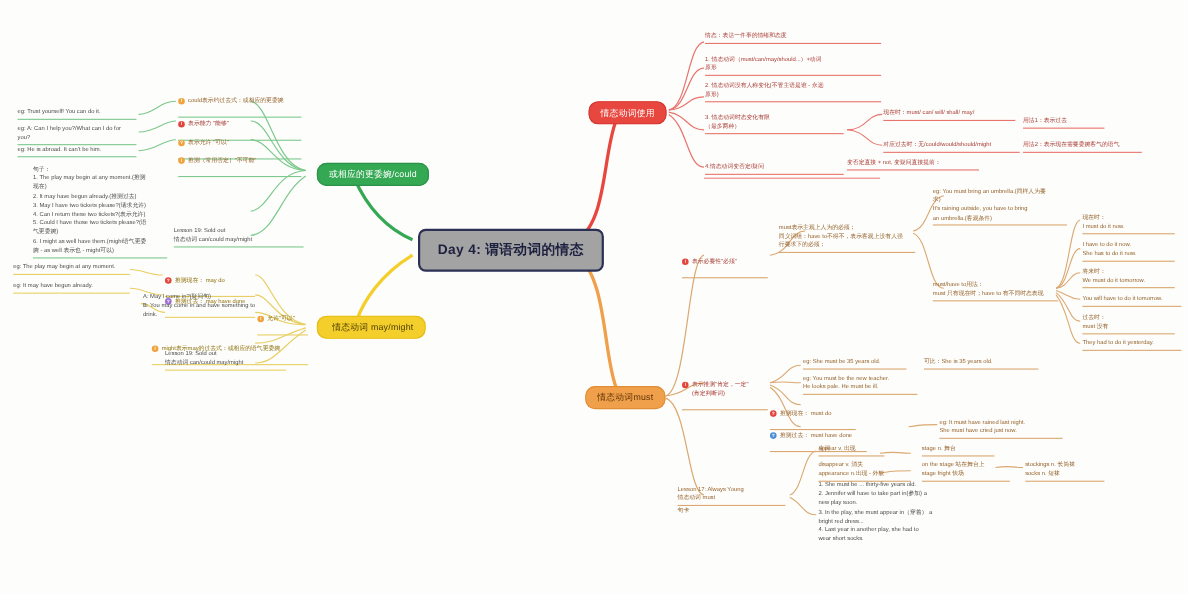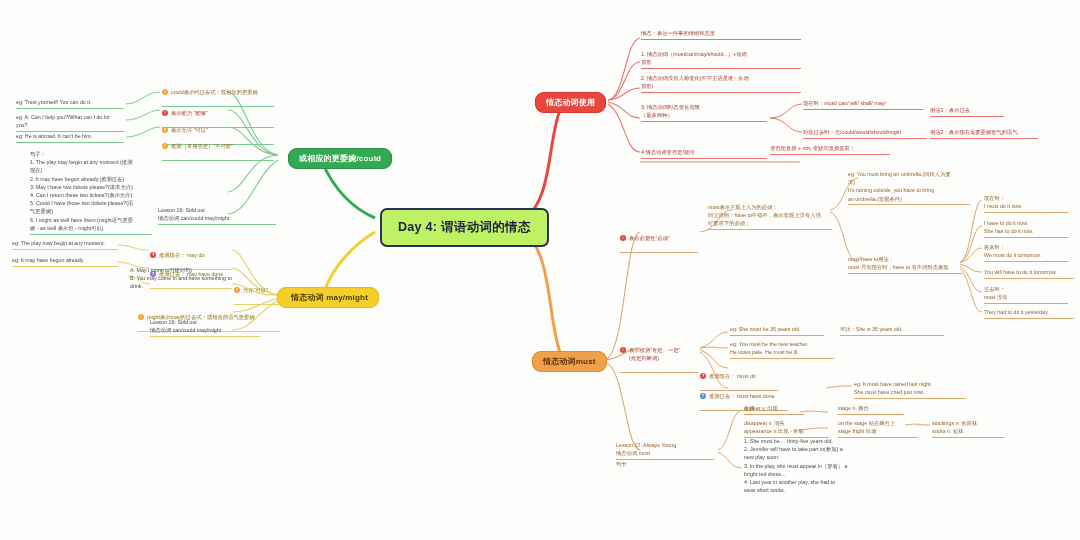--- a/index.html
+++ b/index.html
@@ -9,27 +9,27 @@
     font-family: "Liberation Sans", "DejaVu Sans", sans-serif;
     overflow: hidden;
   }
   #canvas { position: relative; width: 1080px; height: 540px; }
   svg.links { position: absolute; inset: 0; width: 1080px; height: 540px; pointer-events: none; }
 
   .node { position: absolute; }
 
   
   .central {
-    border: 2px solid #2b3054; border-radius: 7px; background: #bef264;
+    border: 2px solid #2b3054; border-radius: 7px; background: #a3a3a3;
     padding: 9px 16px; font-size: 12.5px; font-weight: bold; color: #1d2140;
     white-space: nowrap; letter-spacing: .3px;
   }
   
   .pill {
-    border-radius: 9px; padding: 5px 11px; font-size: 8px; font-weight: bold;
+    border-radius: 9px; padding: 5px 11px; font-size: 8px; font-weight: normal;
     color: #fff; white-space: nowrap; letter-spacing: .2px; text-align: center;
   }
   .pill.green { background: #34a853; box-shadow: 0 0 0 1px #2e9149 inset; }
   .pill.yellow { background: #f4cf2b; color: #4a3c00; box-shadow: 0 0 0 1px #e3bd15 inset; }
   .pill.red { background: #e8473f; box-shadow: 0 0 0 1px #d33a33 inset; }
   .pill.orange { background: #f0a04b; color: #5d3204; box-shadow: 0 0 0 1px #e08e36 inset; }
 
   
   .leaf { font-size: 5.3px; line-height: 1.55; color: #3a3a3a; white-space: pre-line; }
   .leaf.u { padding-bottom: 1.5px; }
@@ -122,21 +122,21 @@
     <path d="M800,412 C815,410 815,412 828,412" stroke="#dba871" stroke-width="1" fill="none"></path>
     <path d="M800,430 C815,428 815,428 828,428" stroke="#dba871" stroke-width="1" fill="none"></path>
     <path d="M905,425 C918,423 918,425 930,425" stroke="#dba871" stroke-width="1" fill="none"></path>
 
     <line x1="640" y1="162" x2="800" y2="162" stroke="#e8746d" stroke-width=".9"></line>
   </svg>
 
   <div class="node central" style="left:380px; top:208px;">Day 4: 谓语动词的情态</div>
 
   <div class="node pill green" style="left:288px; top:148px;">或相应的更委婉/could</div>
-  <div class="node pill yellow" style="left:277px; top:287px;padding-left:14px;">情态动词 may/might</div>
+  <div class="node pill yellow" style="left:288px; top:287px;padding-left:14px;">情态动词 may/might</div>
   <div class="node pill red" style="left:535px; top:92px;">情态动词使用</div>
   <div class="node pill orange" style="left:532px; top:351px;">情态动词must</div>
 
   <div class="node leaf u u-green" style="left:162px; top:80px; width:112px;">
     <div class="row">
       <span class="badge b-orange">!</span>
       <span class="c-orange">could表示约过去式：或相应的更委婉</span>
     </div>
   </div>
   <div class="node leaf u u-green" style="left:162px; top:101px; width:112px;">

